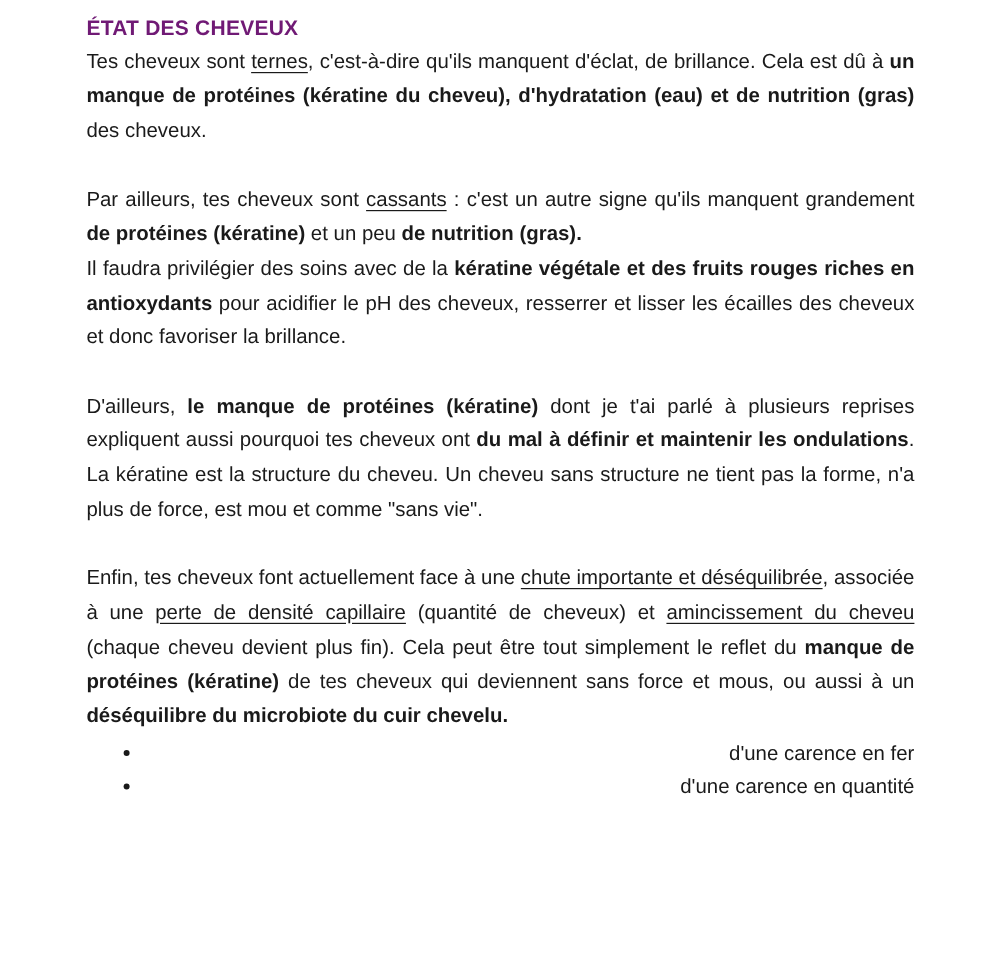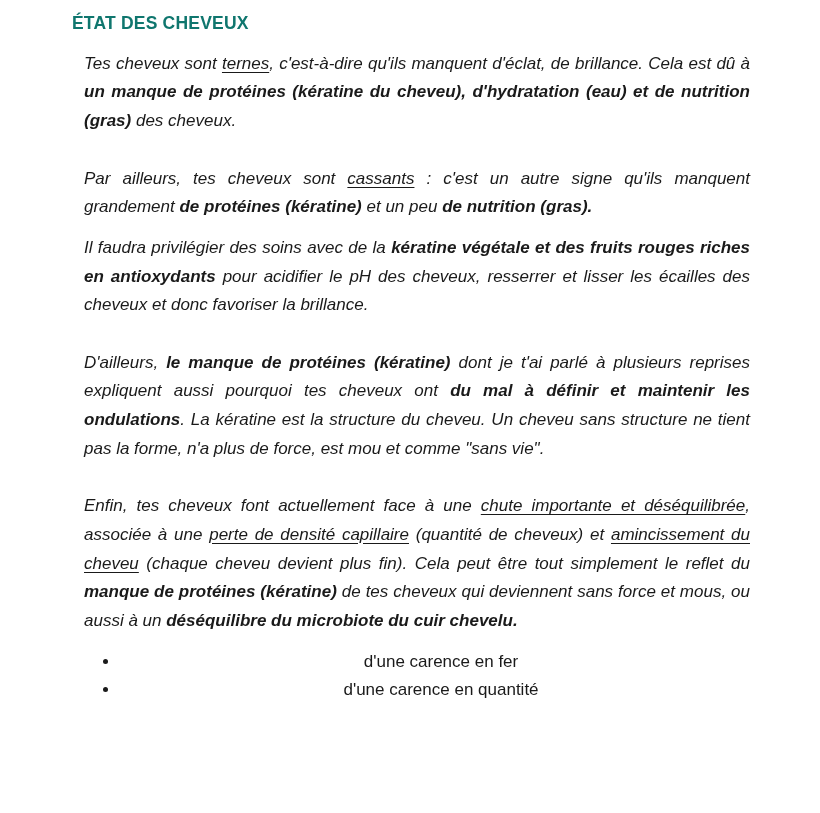--- a/index.html
+++ b/index.html
@@ -23,44 +23,43 @@
   }
   .heading {
     font-size: 17.5px;
     line-height: 28.7px;
     font-weight: bold;
     margin: 0;
     text-align: left;
     letter-spacing: 0.2px;
   }
   p.para {
-    margin: 12px;
+    margin: 0;
     text-align: justify;
-    font-style: italic;
   }
   p.para.spaced {
     margin-top: 28.7px;
   }
   span.b { font-weight: bold; }
   span.u { text-decoration: underline; text-underline-offset: 3px; }
   ul.bullets {
     margin: 2px 0 0 0;
     padding-left: 48px;
     list-style-type: disc;
   }
   ul.bullets li {
     line-height: 28.7px;
-    text-align: center;
+    text-align: right;
   }
 </style>
 </head>
 <body style="background: rgb(255, 255, 255);">
 
 <div class="doc" style="color: rgb(26, 26, 26);">
-  <h1 class="heading" style="color: #0f766e;">ÉTAT DES CHEVEUX</h1>
+  <h1 class="heading" style="color: #701a75;">ÉTAT DES CHEVEUX</h1>
   <div id="doc-body">
       <p class="para"><span>Tes cheveux sont </span><span class="u">ternes</span><span>, c'est-à-dire qu'ils manquent d'éclat, de brillance. Cela est dû à </span><span class="b">un manque de protéines (kératine du cheveu), d'hydratation (eau) et de nutrition (gras)</span><span> des cheveux.</span></p>
       <p class="para spaced"><span>Par ailleurs, tes cheveux sont </span><span class="u">cassants</span><span> : c'est un autre signe qu'ils manquent grandement </span><span class="b">de protéines (kératine)</span><span> et un peu </span><span class="b">de nutrition (gras).</span></p>
       <p class="para"><span>Il faudra privilégier des soins avec de la </span><span class="b">kératine végétale et des fruits rouges riches en antioxydants</span><span> pour acidifier le pH des cheveux, resserrer et lisser les écailles des cheveux et donc favoriser la brillance.</span></p>
       <p class="para spaced"><span>D'ailleurs, </span><span class="b">le manque de protéines (kératine)</span><span> dont je t'ai parlé à plusieurs reprises expliquent aussi pourquoi tes cheveux ont </span><span class="b">du mal à définir et maintenir les ondulations</span><span>. La kératine est la structure du cheveu. Un cheveu sans structure ne tient pas la forme, n'a plus de force, est mou et comme "sans vie".</span></p>
       <p class="para spaced"><span>Enfin, tes cheveux font actuellement face à une </span><span class="u">chute importante et déséquilibrée</span><span>, associée à une </span><span class="u">perte de densité capillaire</span><span> (quantité de cheveux) et </span><span class="u">amincissement du cheveu</span><span> (chaque cheveu devient plus fin). Cela peut être tout simplement le reflet du </span><span class="b">manque de protéines (kératine)</span><span> de tes cheveux qui deviennent sans force et mous, ou aussi à un </span><span class="b">déséquilibre du microbiote du cuir chevelu.</span></p>
     </div>
   <ul class="bullets" id="bullet-list">
       <li>d'une carence en fer</li>
       <li>d'une carence en quantité</li>

